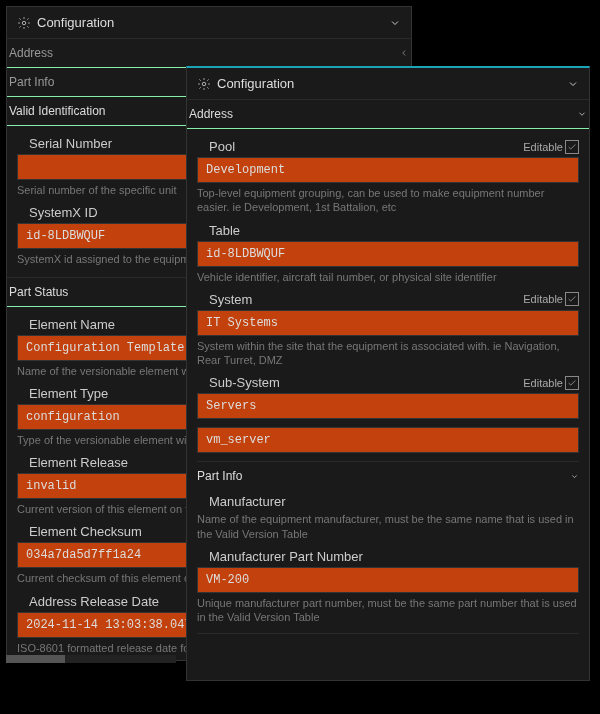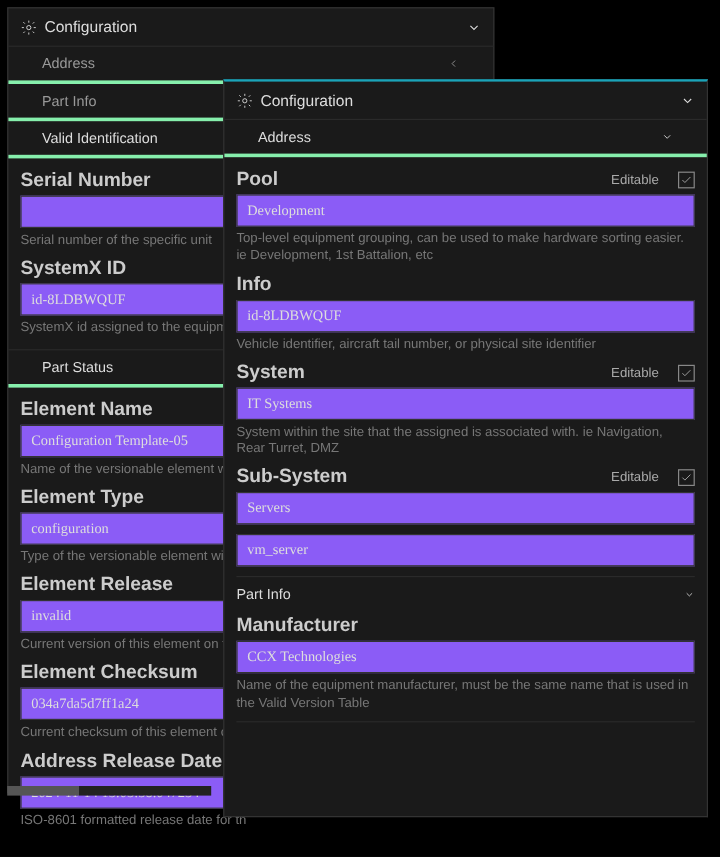--- a/index.html
+++ b/index.html
@@ -46,67 +46,68 @@
   margin-right: 6px;
 }
 .header .spacer { flex: 1; }
 .header .chev {
   width: 12px;
   height: 12px;
 }
 .section-row {
   display: flex;
   align-items: center;
-  padding: 7px 28px;
-  border-bottom: 3px solid #86efac;
+  padding: 7px 2px;
+  border-bottom: 1px solid #86efac;
   color: #999;
   font-size: 12px;
   cursor: pointer;
 }
 .section-row .spacer { flex: 1; }
 .section-row .chev { width: 10px; height: 10px; }
 .section-row.open { color: #ddd; }
 .body {
   padding: 2px 10px 10px 10px;
 }
 .field {
   margin-top: 8px;
 }
 .field-label-row {
   display: flex;
   align-items: center;
   margin-bottom: 3px;
 }
 .field-label {
   color: #ccc;
-  font-size: 16px;
-  font-weight: 700;
+  font-size: 13px;
+  font-weight: 400;
+  margin-left: 12px;
 }
 .field-label-row .spacer { flex: 1; }
 .editable-label {
   color: #aaa;
   font-size: 11px;
-  margin-right: 16px;
+  margin-right: 2px;
 }
 .checkbox {
   width: 14px;
   height: 14px;
   border: 1px solid #888;
   display: flex;
   align-items: center;
   justify-content: center;
   cursor: pointer;
 }
 .checkbox svg { width: 10px; height: 10px; }
 .input {
   width: 100%;
-  background: #8b5cf6;
+  background: #c2410c;
   border: 1px solid #333;
   color: #ddd;
-  font-family: Liberation Serif, serif;
+  font-family: Liberation Mono, monospace;
   font-size: 12px;
   padding: 5px 8px;
   outline: none;
 }
 .help {
   color: #777;
   font-size: 11px;
   margin-top: 3px;
   line-height: 1.3;
 }
@@ -256,44 +257,44 @@
         <span class="field-label">Pool</span>
         <span class="spacer"></span>
         <span class="editable-label">Editable</span>
         <span class="checkbox">
             <svg viewBox="0 0 24 24">
               <polyline points="4 12 9 17 20 6"></polyline>
             </svg>
           </span>
       </div>
       <input class="input" value="Development" style="">
-      <div class="help">Top-level equipment grouping, can be used to make hardware sorting easier. ie Development, 1st Battalion, etc</div>
-    </div>
-
-    <div class="field">
-      <div class="field-label-row">
-          <span class="field-label">Info</span>
+      <div class="help">Top-level equipment grouping, can be used to make equipment number easier. ie Development, 1st Battalion, etc</div>
+    </div>
+
+    <div class="field">
+      <div class="field-label-row">
+          <span class="field-label">Table</span>
         </div>
       <input class="input" value="id-8LDBWQUF" style="">
       <div class="help">Vehicle identifier, aircraft tail number, or physical site identifier</div>
     </div>
 
     <div class="field">
       <div class="field-label-row">
         <span class="field-label">System</span>
         <span class="spacer"></span>
         <span class="editable-label">Editable</span>
         <span class="checkbox">
             <svg viewBox="0 0 24 24">
               <polyline points="4 12 9 17 20 6"></polyline>
             </svg>
           </span>
       </div>
       <input class="input" value="IT Systems" style="">
-      <div class="help">System within the site that the assigned is associated with. ie Navigation, Rear Turret, DMZ</div>
+      <div class="help">System within the site that the equipment is associated with. ie Navigation, Rear Turret, DMZ</div>
     </div>
 
     <div class="field">
       <div class="field-label-row">
         <span class="field-label">Sub-System</span>
         <span class="spacer"></span>
         <span class="editable-label">Editable</span>
         <span class="checkbox">
             <svg viewBox="0 0 24 24">
               <polyline points="4 12 9 17 20 6"></polyline>
@@ -312,24 +313,30 @@
       <span class="spacer"></span>
       <svg class="chev" viewBox="0 0 24 24">
           <polyline points="6 9 12 15 18 9"></polyline>
         </svg>
     </div>
 
     <div class="field" style="margin-top:4px">
       <div class="field-label-row">
           <span class="field-label">Manufacturer</span>
         </div>
-      <input class="input" value="CCX Technologies" style="">
       <div class="help">Name of the equipment manufacturer, must be the same name that is used in the Valid Version Table</div>
     </div>
 
+    <div class="field">
+      <div class="field-label-row">
+          <span class="field-label">Manufacturer Part Number</span>
+        </div>
+      <input class="input" value="VM-200" style="">
+      <div class="help">Unique manufacturer part number, must be the same part number that is used in the Valid Version Table</div>
+    </div>
 
     <div class="collapsed-row">
 
       <span class="spacer"></span>
 
     </div>
 
   </div>
 
 </div>

